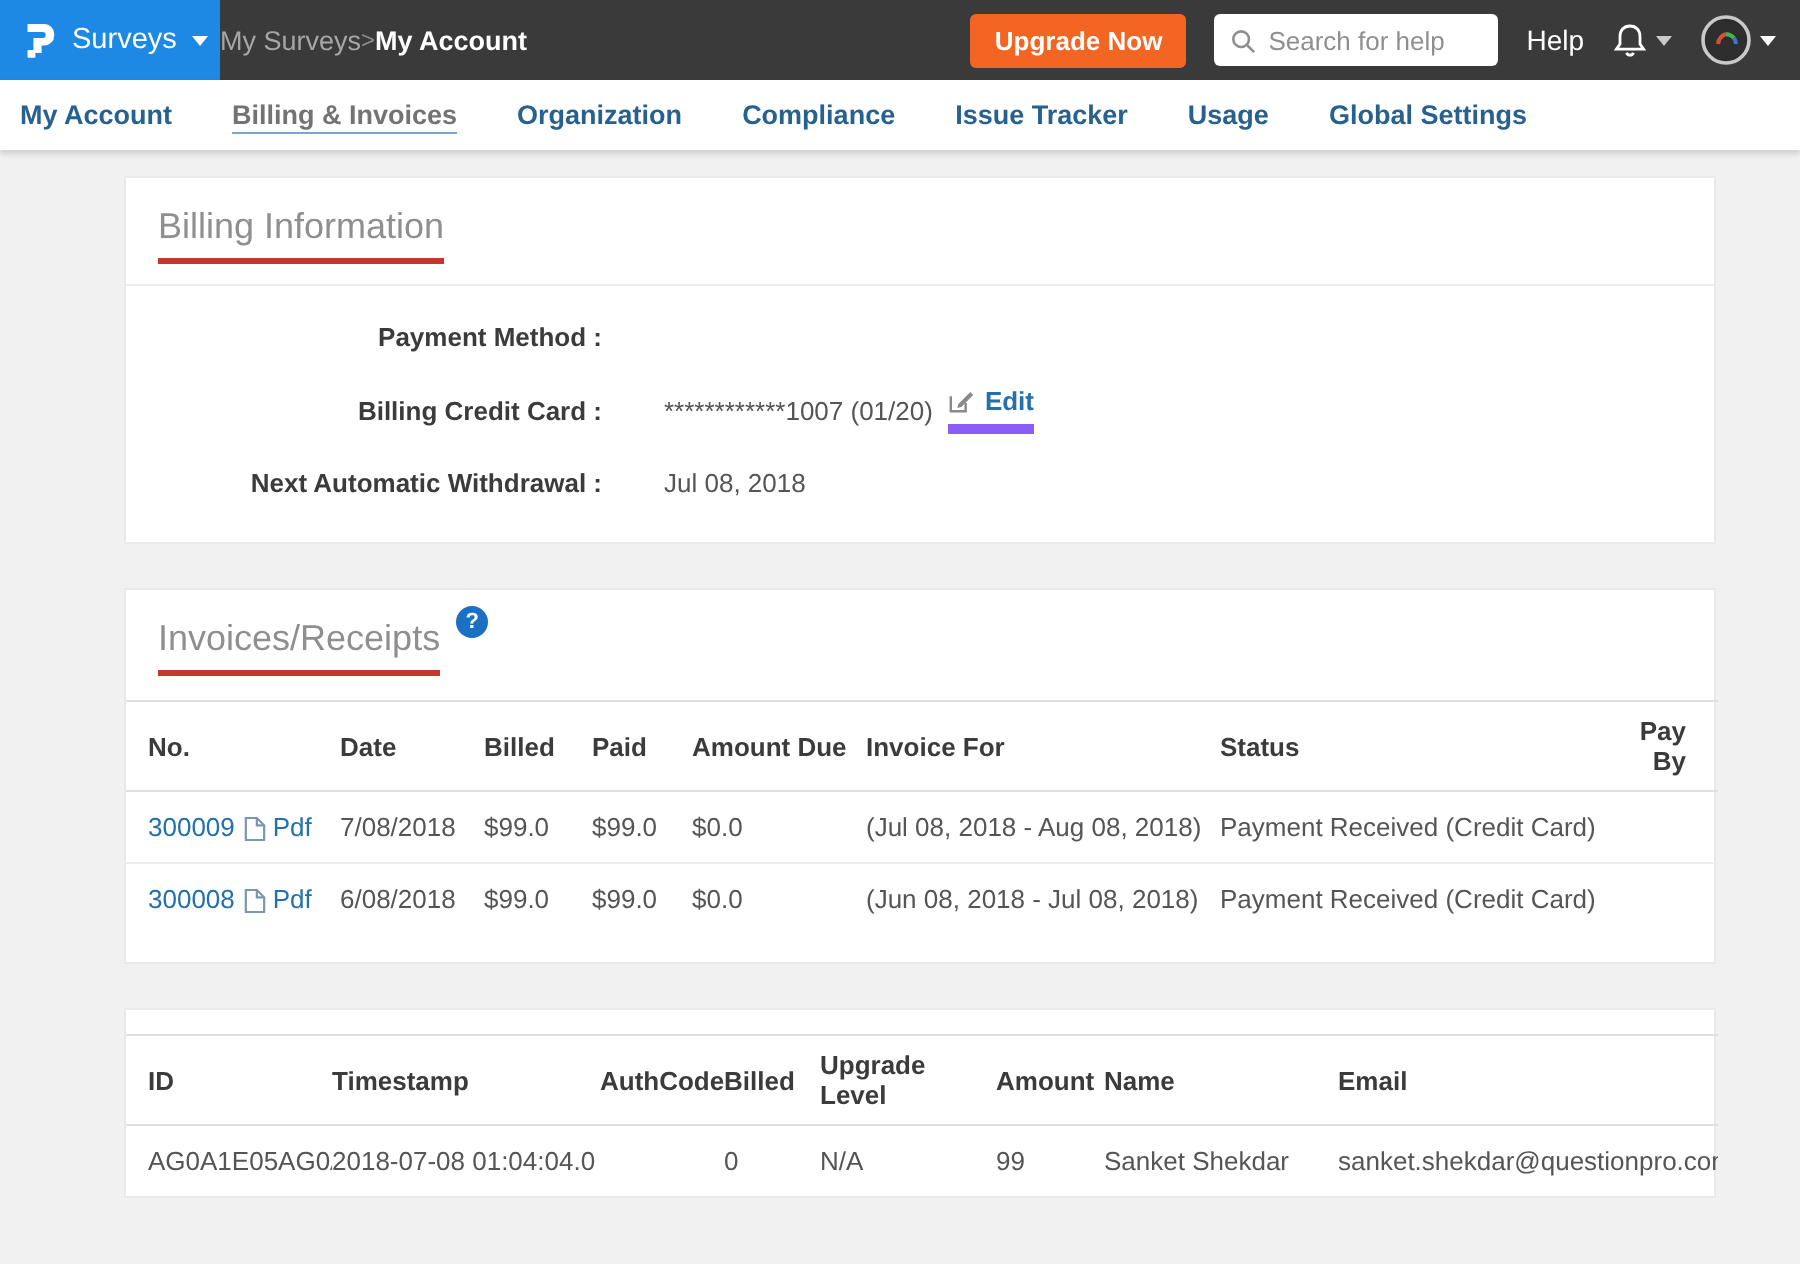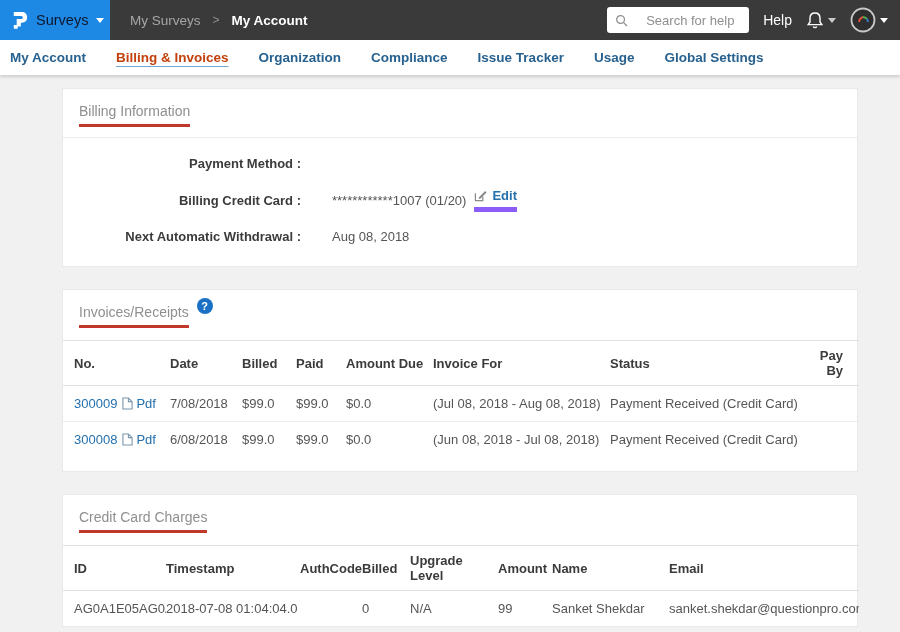--- a/index.html
+++ b/index.html
@@ -13,70 +13,70 @@
   }
   
   .topbar {
     height:40px; background:#3a3a3a; display:flex; align-items:center;
     position:relative;
   }
   .brand {
     width:110px; height:40px; background:#1e88e5; display:flex;
     align-items:center; gap:8px; padding:0 12px; cursor:pointer; flex:none;
   }
-  .brand .product { color:#0f172a; font-size:14.5px; }
+  .brand .product { color:#ffffff; font-size:14.5px; }
   .caret {
     width:0; height:0; border-left:4px solid transparent;
     border-right:4px solid transparent; border-top:5px solid #fff;
     display:inline-block;
   }
   .caret.gray { border-top-color:#c9c9c9; }
-  .breadcrumb { display:flex; align-items:center; gap:12px; margin-left:20px; font-size:13.5px; }
+  .breadcrumb { display:flex; align-items:center; font-size:13.5px; }
   .crumb.dim { color:#a6a6a6; cursor:pointer; }
   .crumb.sep { color:#8f8f8f; font-size:12px; }
   .crumb.current { color:#fff; font-weight:bold; }
   .topbar-right { margin-left:auto; display:flex; align-items:center; gap:14px; padding-right:12px; }
   .upgrade-btn {
     background:#f26522; color:#fff; border:none; font-weight:bold;
     font-size:13px; padding:6px 12px; border-radius:3px; cursor:pointer;
     font-family:"Liberation Sans", sans-serif;
   }
   .searchbox {
     background:#fff; border-radius:3px; height:26px; width:142px;
-    display:flex; align-items:center; padding:0 8px; gap:18px;
+    display:flex; align-items:center; padding:0 8px; gap:6px;
   }
   .searchbox input {
     border:none; outline:none; width:100%; font-size:13px; color:#444;
     font-family:"Liberation Sans", sans-serif;
   }
   .searchbox input::placeholder { color:#8f8f8f; }
   .help-link { color:#fff; font-size:14px; cursor:pointer; }
   .icon-group { display:flex; align-items:center; gap:4px; cursor:pointer; }
   
   .subnav {
     height:35px; background:#fff; display:flex; align-items:center;
     padding:0 10px; gap:30px; box-shadow:0 2px 3px rgba(0,0,0,0.15);
     position:relative; z-index:2;
   }
   .subnav .item {
     color:#27618f; font-size:13.5px; font-weight:600; cursor:pointer;
     white-space:nowrap;
   }
   .subnav .item.active {
-    color:#c2410c; text-decoration:underline; text-decoration-thickness:1px;
+    color:#737373; text-decoration:underline; text-decoration-thickness:1px;
     text-underline-offset:4px; text-decoration-color:#74a8d2;
   }
   
   .content { padding:13px 42px 0 62px; }
   .card {
     background:#fff; border:1px solid #e9e9e9; margin-bottom:22px;
   }
   .card-head { padding:14px 16px 0 16px; }
   .card-title {
-    display:inline-block; color:#8f8f8f; font-size:14px; font-weight:400;
+    display:inline-block; color:#8f8f8f; font-size:18px; font-weight:400;
   }
   .card-title::after {
     content:""; display:block; height:3px; background:#c0392b; margin-top:5px;
   }
   .title-row { display:flex; align-items:flex-start; gap:8px; }
   .qmark {
     width:16px; height:16px; border-radius:50%; background:#1a70c4; color:#fff;
     font-size:11px; font-weight:bold; display:inline-flex; align-items:center;
     justify-content:center; cursor:pointer; margin-top:-6px;
   }
@@ -102,21 +102,21 @@
     padding:7px 4px 7px 0;
   }
   tbody td {
     padding:10px 4px 10px 0; color:#555; border-bottom:1px solid #ececec;
     overflow:hidden; white-space:nowrap;
   }
   tbody tr:last-child td { border-bottom:none; }
   th.first, td.first { padding-left:11px; }
   th.right, td.right { text-align:right; padding-right:16px; }
   .tbl-bottom-pad { height:14px; }
-  .no-cell { display:flex; align-items:center; gap:3px; }
+  .no-cell { display:flex; align-items:flex-end; gap:3px; }
   .pdf-ico { flex:none; margin-left:2px; }
   
   .avatar { width:26px; height:26px; display:block; }
 </style>
 </head>
 <body>
 
 <header class="topbar">
   <div class="brand">
     <span style="display:flex;">
@@ -129,20 +129,21 @@
     <span class="caret"></span>
   </div>
 
   <nav class="breadcrumb">
     <span class="crumb dim">My Surveys</span>
     <span class="crumb sep">&gt;</span>
     <span class="crumb current">My Account</span>
   </nav>
 
   <div class="topbar-right">
+    <button class="upgrade-btn">Upgrade Now</button>
 
     <div class="searchbox">
       <span style="display:flex;">
         <svg width="13" height="13" viewBox="0 0 14 14">
           <circle cx="6" cy="6" r="4.2" fill="none" stroke="#8f8f8f" stroke-width="1.4"></circle>
           <line x1="9.3" y1="9.3" x2="13" y2="13" stroke="#8f8f8f" stroke-width="1.4"></line>
         </svg>
       </span>
       <input type="text" placeholder="Search for help" style="">
     </div>
@@ -204,21 +205,21 @@
                 <path d="M1.5 4.5 v8 h8 v-4.5" fill="none" stroke="#8a8a8a" stroke-width="1.3"></path>
                 <path d="M5.6 8.6 l6.4-6.4 1.6 1.6 -6.4 6.4 -2.2 0.6 z" fill="#8a8a8a"></path>
               </svg>
             </span>
             <a class="link">Edit</a>
           </span>
         </span>
       </div>
       <div class="field-row">
         <span class="field-label">Next Automatic Withdrawal :</span>
-        <span class="field-value">Aug 08, 2018</span>
+        <span class="field-value">Jul 08, 2018</span>
       </div>
     </div>
   </section>
 
   <section class="card">
     <div class="card-head">
       <div class="title-row">
         <span class="card-title">Invoices/Receipts</span>
         <span class="qmark">?</span>
       </div>
@@ -288,23 +289,20 @@
           <td>(Jun 08, 2018 - Jul 08, 2018)</td>
           <td>Payment Received (Credit Card)</td>
           <td class="right"></td>
         </tr>
       </tbody>
     </table>
     <div class="tbl-bottom-pad"></div>
   </section>
 
   <section class="card">
-    <div class="card-head">
-      <span class="card-title">Credit Card Charges</span>
-    </div>
     <table>
       <colgroup>
         <col style="width:103px">
           <col style="width:134px">
           <col style="width:62px">
         <col style="width:48px">
           <col style="width:88px">
           <col style="width:54px">
         <col style="width:117px">
           <col style="width:190px">

